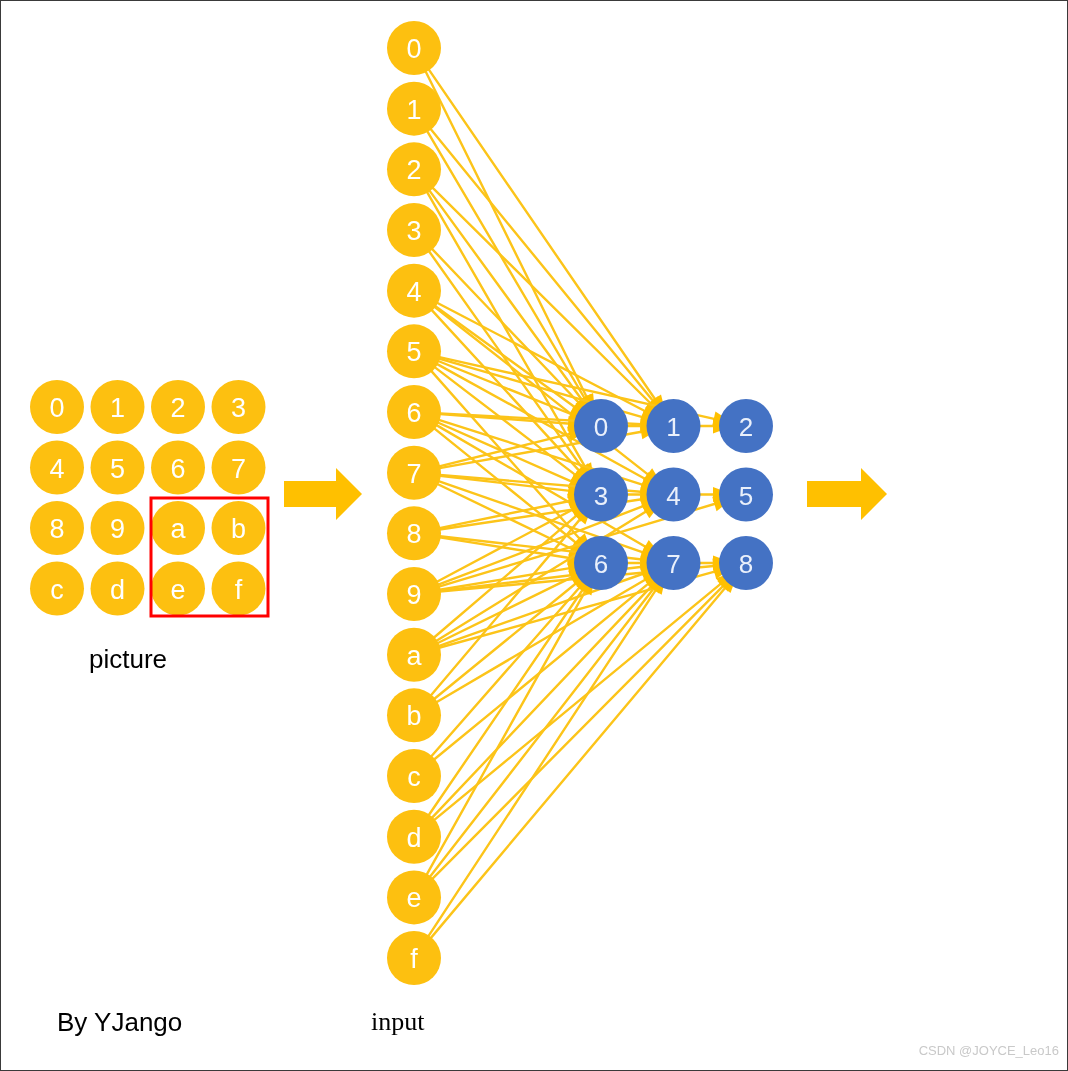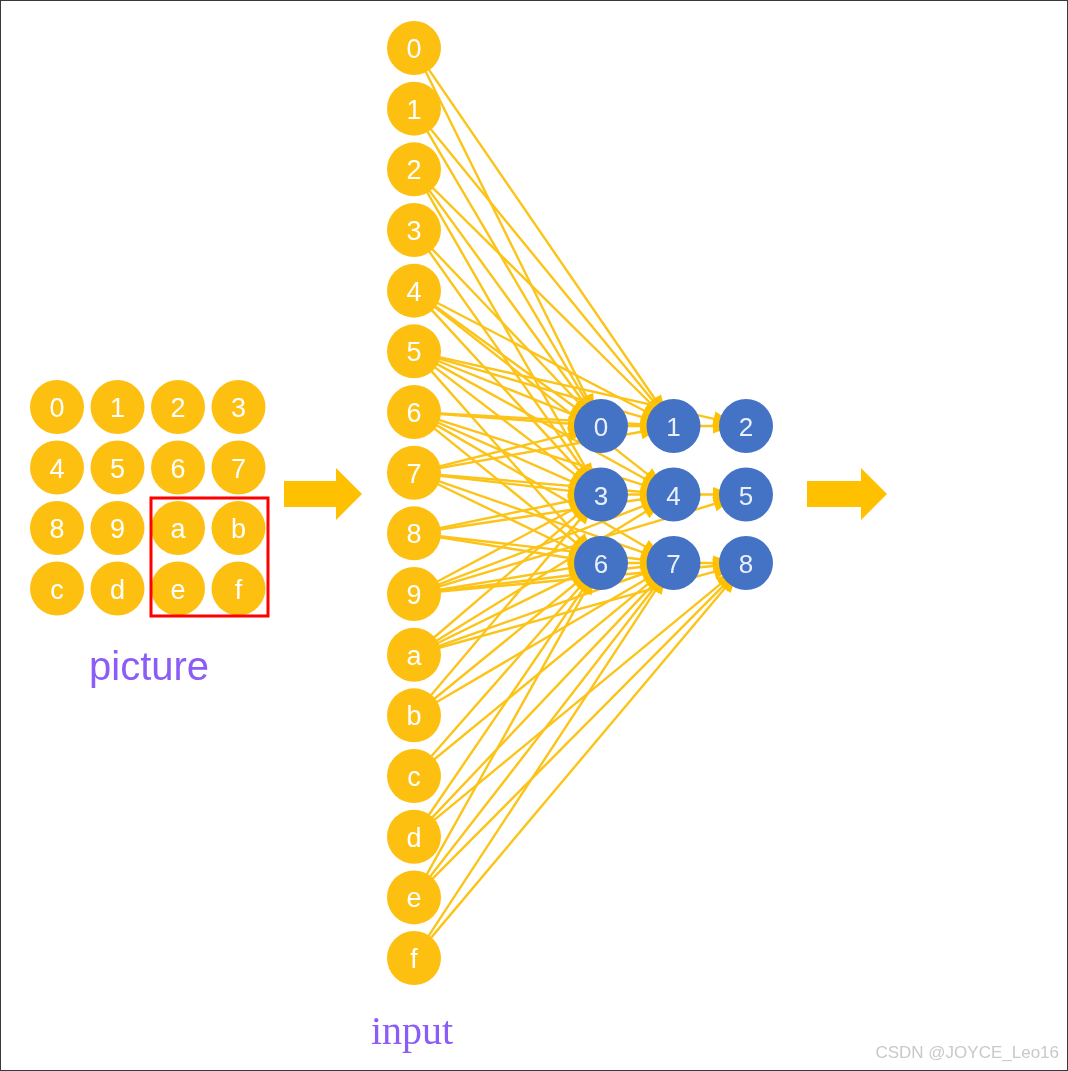--- a/index.html
+++ b/index.html
@@ -36,33 +36,33 @@
   .node-text-blue {
     font-family: "Liberation Sans", sans-serif;
     fill: #eaf0fb;
     font-size: 26px;
     text-anchor: middle;
     dominant-baseline: central;
   }
   .caption {
     position: absolute;
     font-family: "Liberation Sans", sans-serif;
-    font-size: 40px;
-    color: #8b5cf6;
+    font-size: 26px;
+    color: #000000;
     white-space: nowrap;
   }
   #picture-caption { left: 88px; top: 643px; }
   #author-caption  { left: 56px; top: 1006px; }
   #input-caption   { left: 370px; top: 1006px; font-family: Liberation Serif, serif; }
   #watermark {
     position: absolute;
     right: 8px;
     top: 1042px;
     font-family: "Liberation Sans", sans-serif;
-    font-size: 17px;
+    font-size: 13px;
     color: #c9c9c9;
     white-space: nowrap;
   }
 </style>
 </head>
 <body>
 
 <div id="canvas">
 
   <svg class="svg-layer" id="diagram-svg" viewBox="0 0 1068 1071" xmlns="http://www.w3.org/2000/svg">
@@ -287,16 +287,17 @@
         <circle cx="745" cy="562" r="27" fill="#4472C4"></circle>
         <text x="745" y="563" class="node-text-blue">8</text>
       </g>
       <g>
         <polygon points="283,480 335,480 335,467 361,493 335,519 335,506 283,506" fill="#FFC000"></polygon>
         <polygon points="806,480 860,480 860,467 886,493 860,519 860,506 806,506" fill="#FFC000"></polygon>
       </g>
     </svg>
 
   <div class="caption" id="picture-caption">picture</div>
+  <div class="caption" id="author-caption">By YJango</div>
   <div class="caption" id="input-caption">input</div>
   <div id="watermark">CSDN @JOYCE_Leo16</div>
 
 </div>
 
 </body></html>

